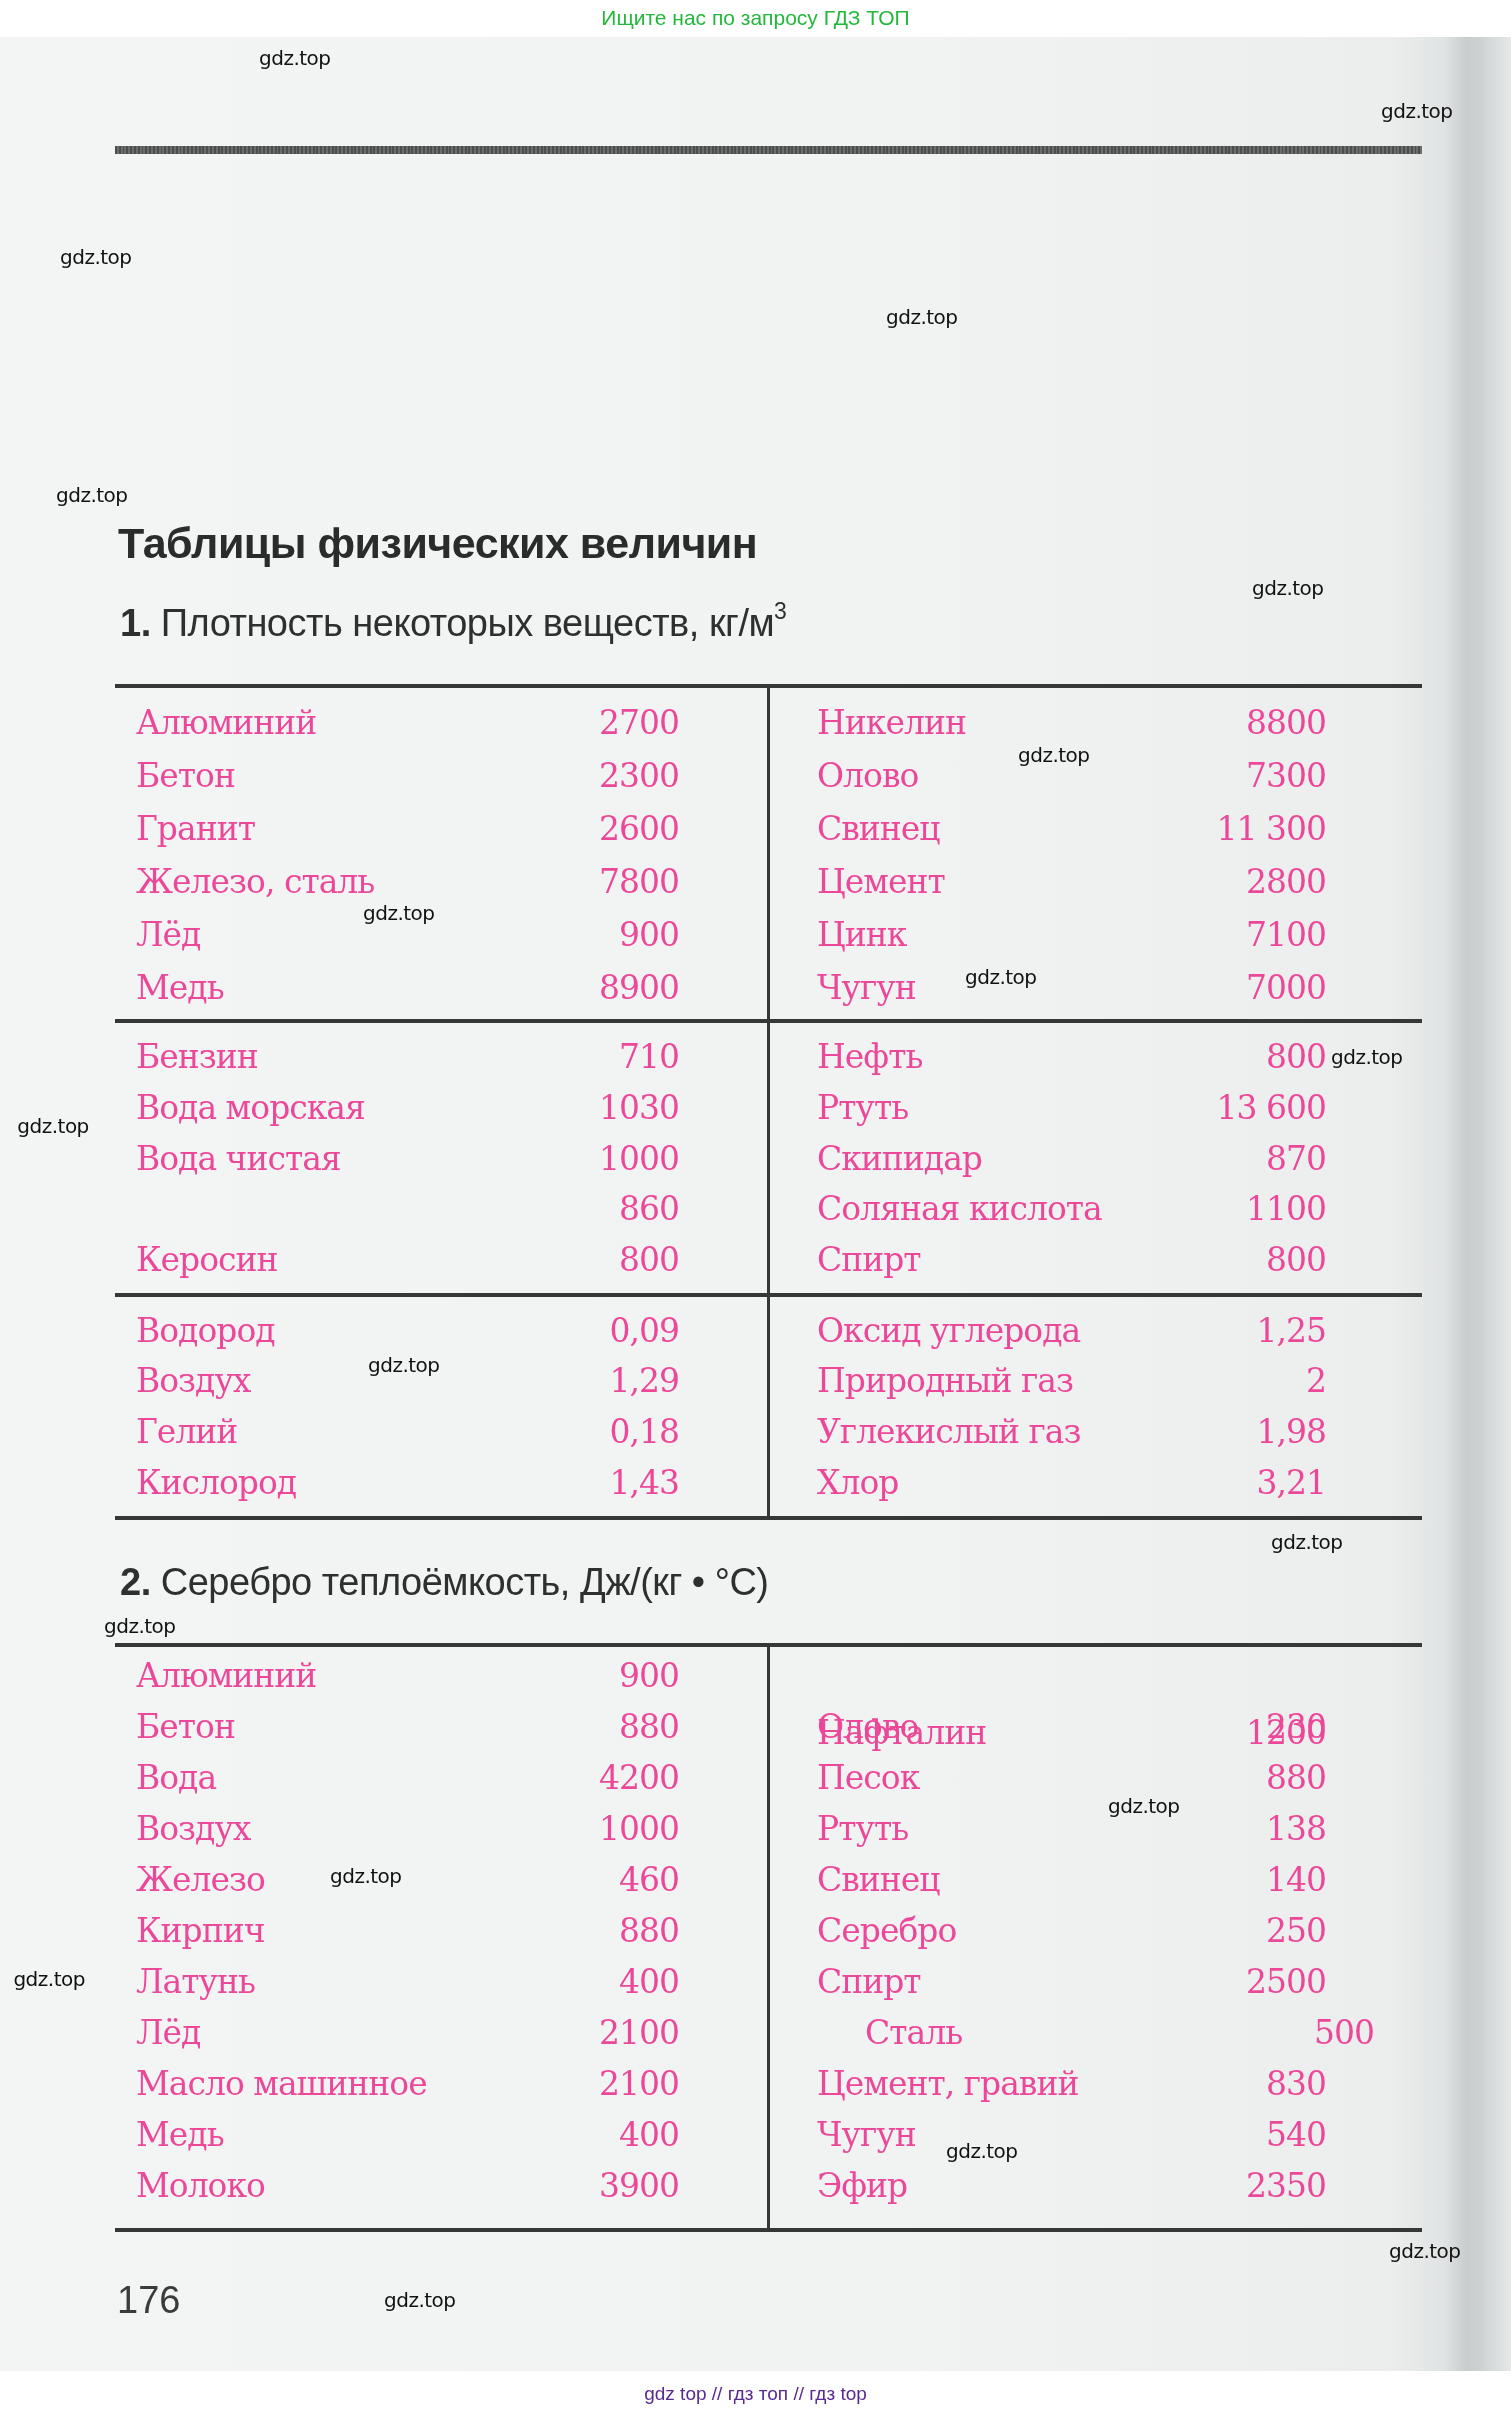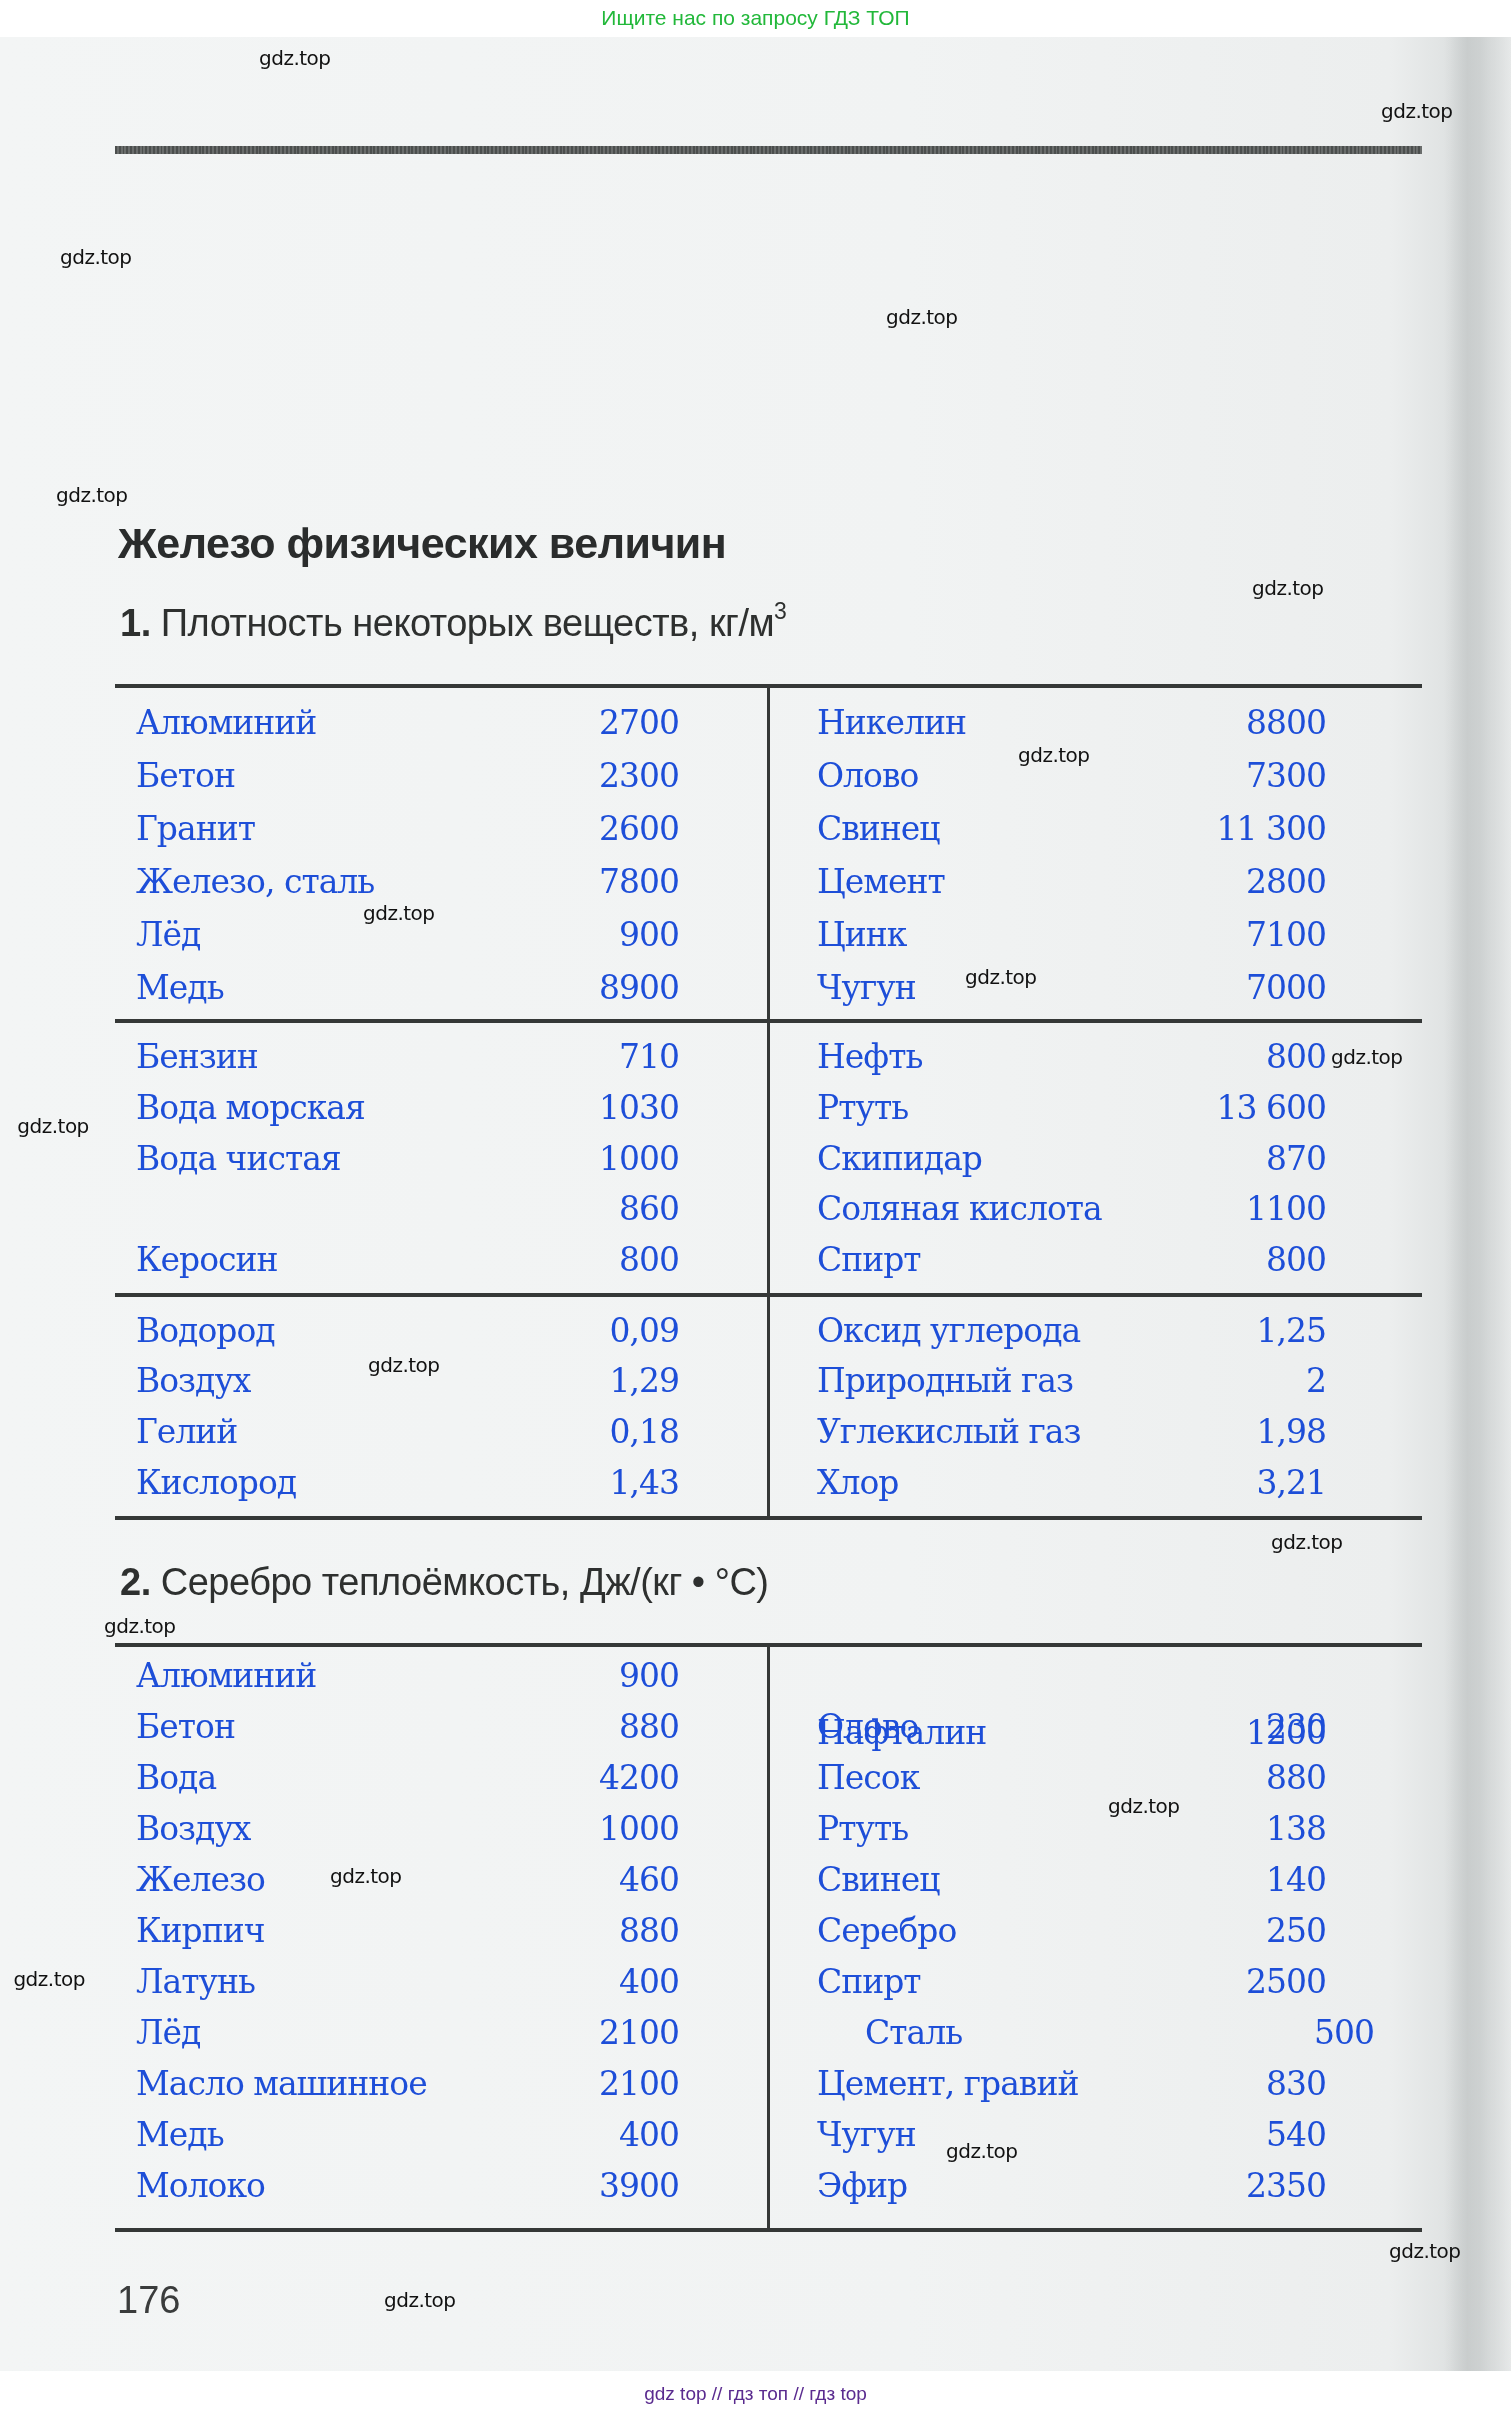--- a/index.html
+++ b/index.html
@@ -41,21 +41,21 @@
       position: absolute; left: 120px;
       font-size: 38px; color: #2e302f;
       font-family: "Liberation Sans", sans-serif; letter-spacing: -0.5px;
     }
     .h-section .num { font-weight: bold; }
     .h-section sup { font-size: 23px; vertical-align: 17.3px; line-height: 0; }
 
     .row {
       position: absolute; height: 48px;
       font-family: "DejaVu Serif", "Liberation Serif", serif;
-      font-size: 33px; color: #1d4ed8; line-height: 48px;
+      font-size: 33px; color: #ec4899; line-height: 48px;
       letter-spacing: -1px;
     }
     .row .name { position: absolute; left: 0; top: 0; white-space: nowrap; }
     .row .val { position: absolute; right: 0; top: 0; white-space: nowrap; text-align: right; }
     .row.left { left: 136px; width: 543px; }
     .row.right { left: 817px; width: 509px; }
 
     .wm {
       position: absolute; font-size: 20px; color: #111;
       font-family: "DejaVu Sans", sans-serif; letter-spacing: -0.5px;
@@ -75,21 +75,21 @@
 </head>
 <body>
 
 <div class="banner">Ищите нас по запросу ГДЗ ТОП</div>
 
 <div class="page"></div>
 <div class="gutter"></div>
 
 <div class="rule heavy" style="left:115px; top:146px; width:1307px;"></div>
 
-<div class="h-title">Железо физических величин</div>
+<div class="h-title">Таблицы физических величин</div>
 
 <div class="h-section" style="top:602px;">
   <span class="num">1.</span>
   <span>Плотность некоторых веществ, кг/м</span><sup>3</sup>
 </div>
 
 <div class="rule thin" style="left:115px; top:684px; width:1307px;"></div>
 <div class="rule thin" style="left:115px; top:1019px; width:1307px;"></div>
 <div class="rule thin" style="left:115px; top:1293px; width:1307px;"></div>
 <div class="rule thin" style="left:115px; top:1516px; width:1307px;"></div>

